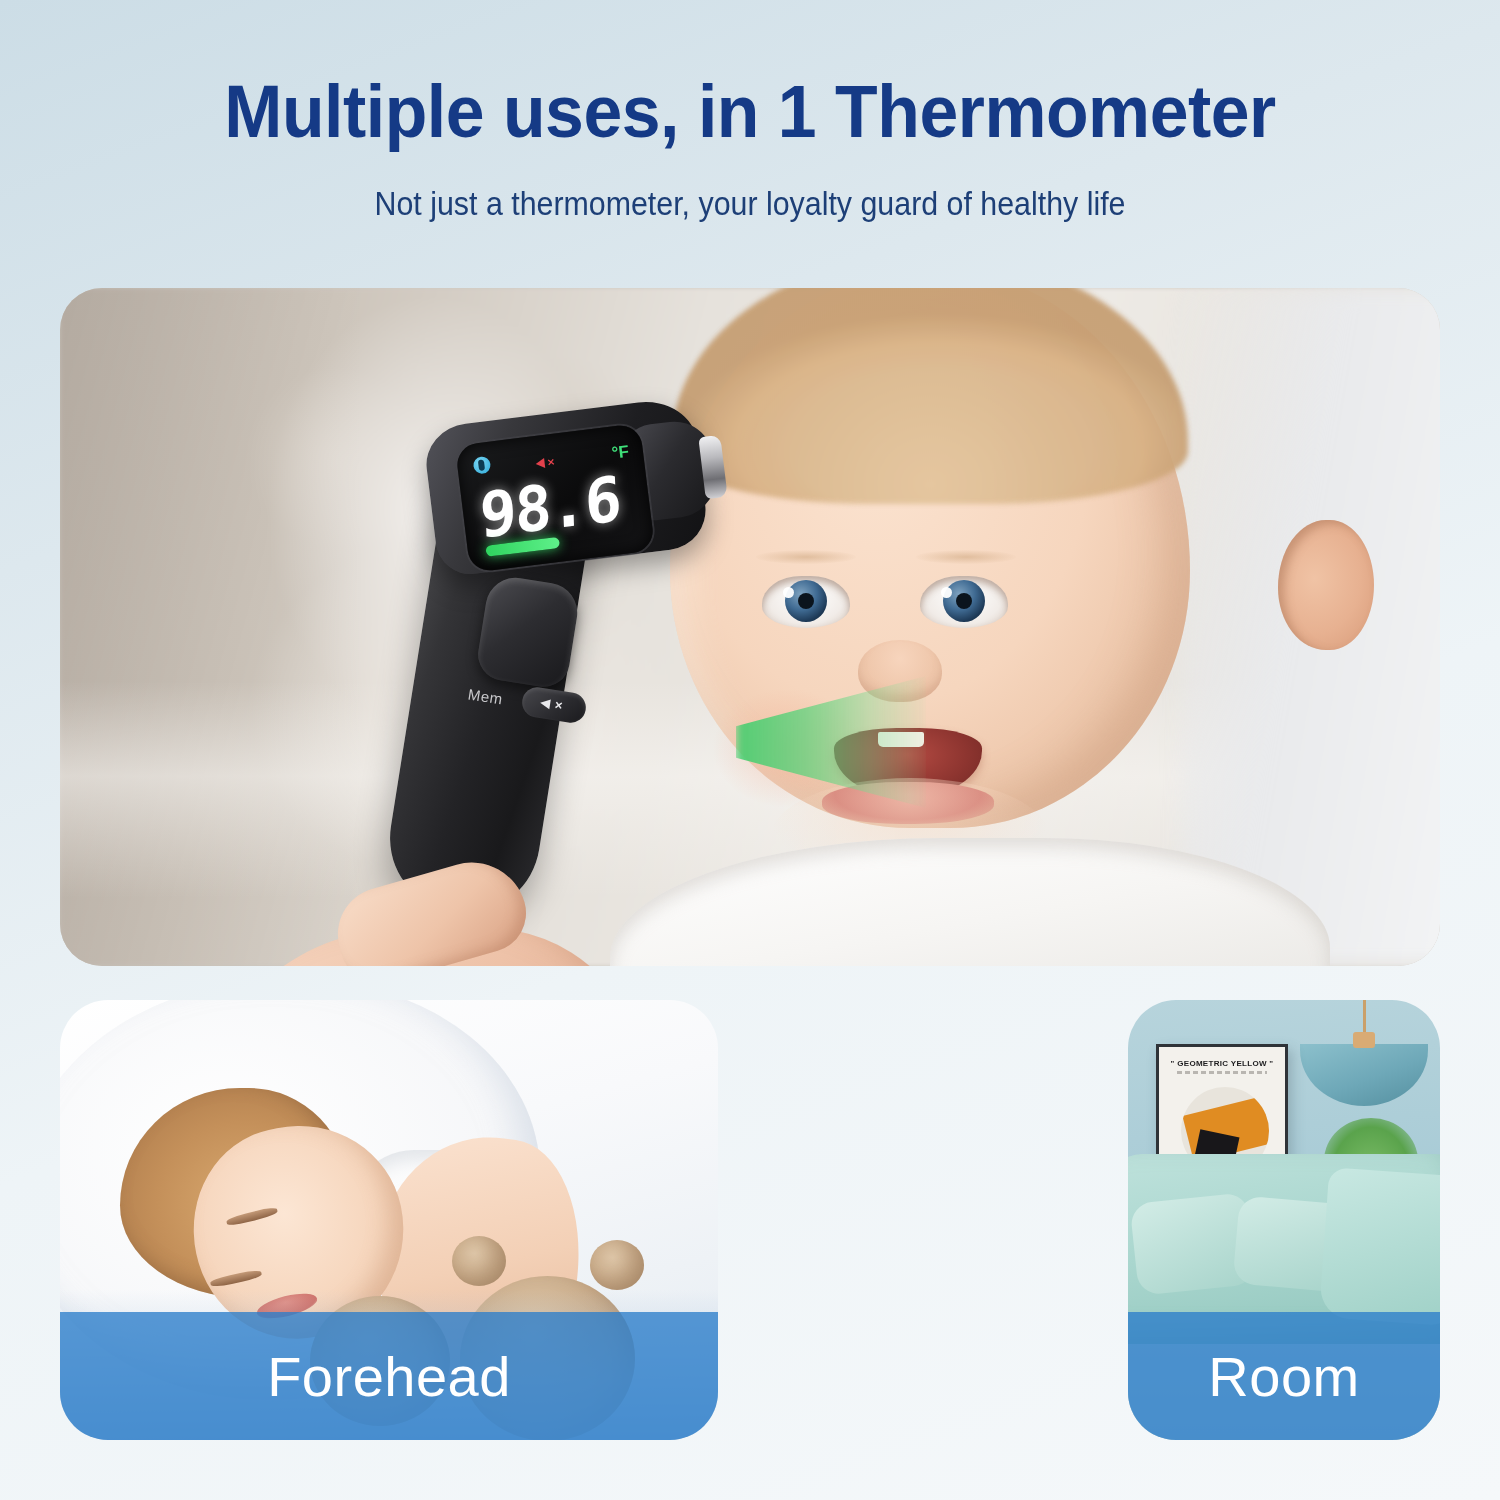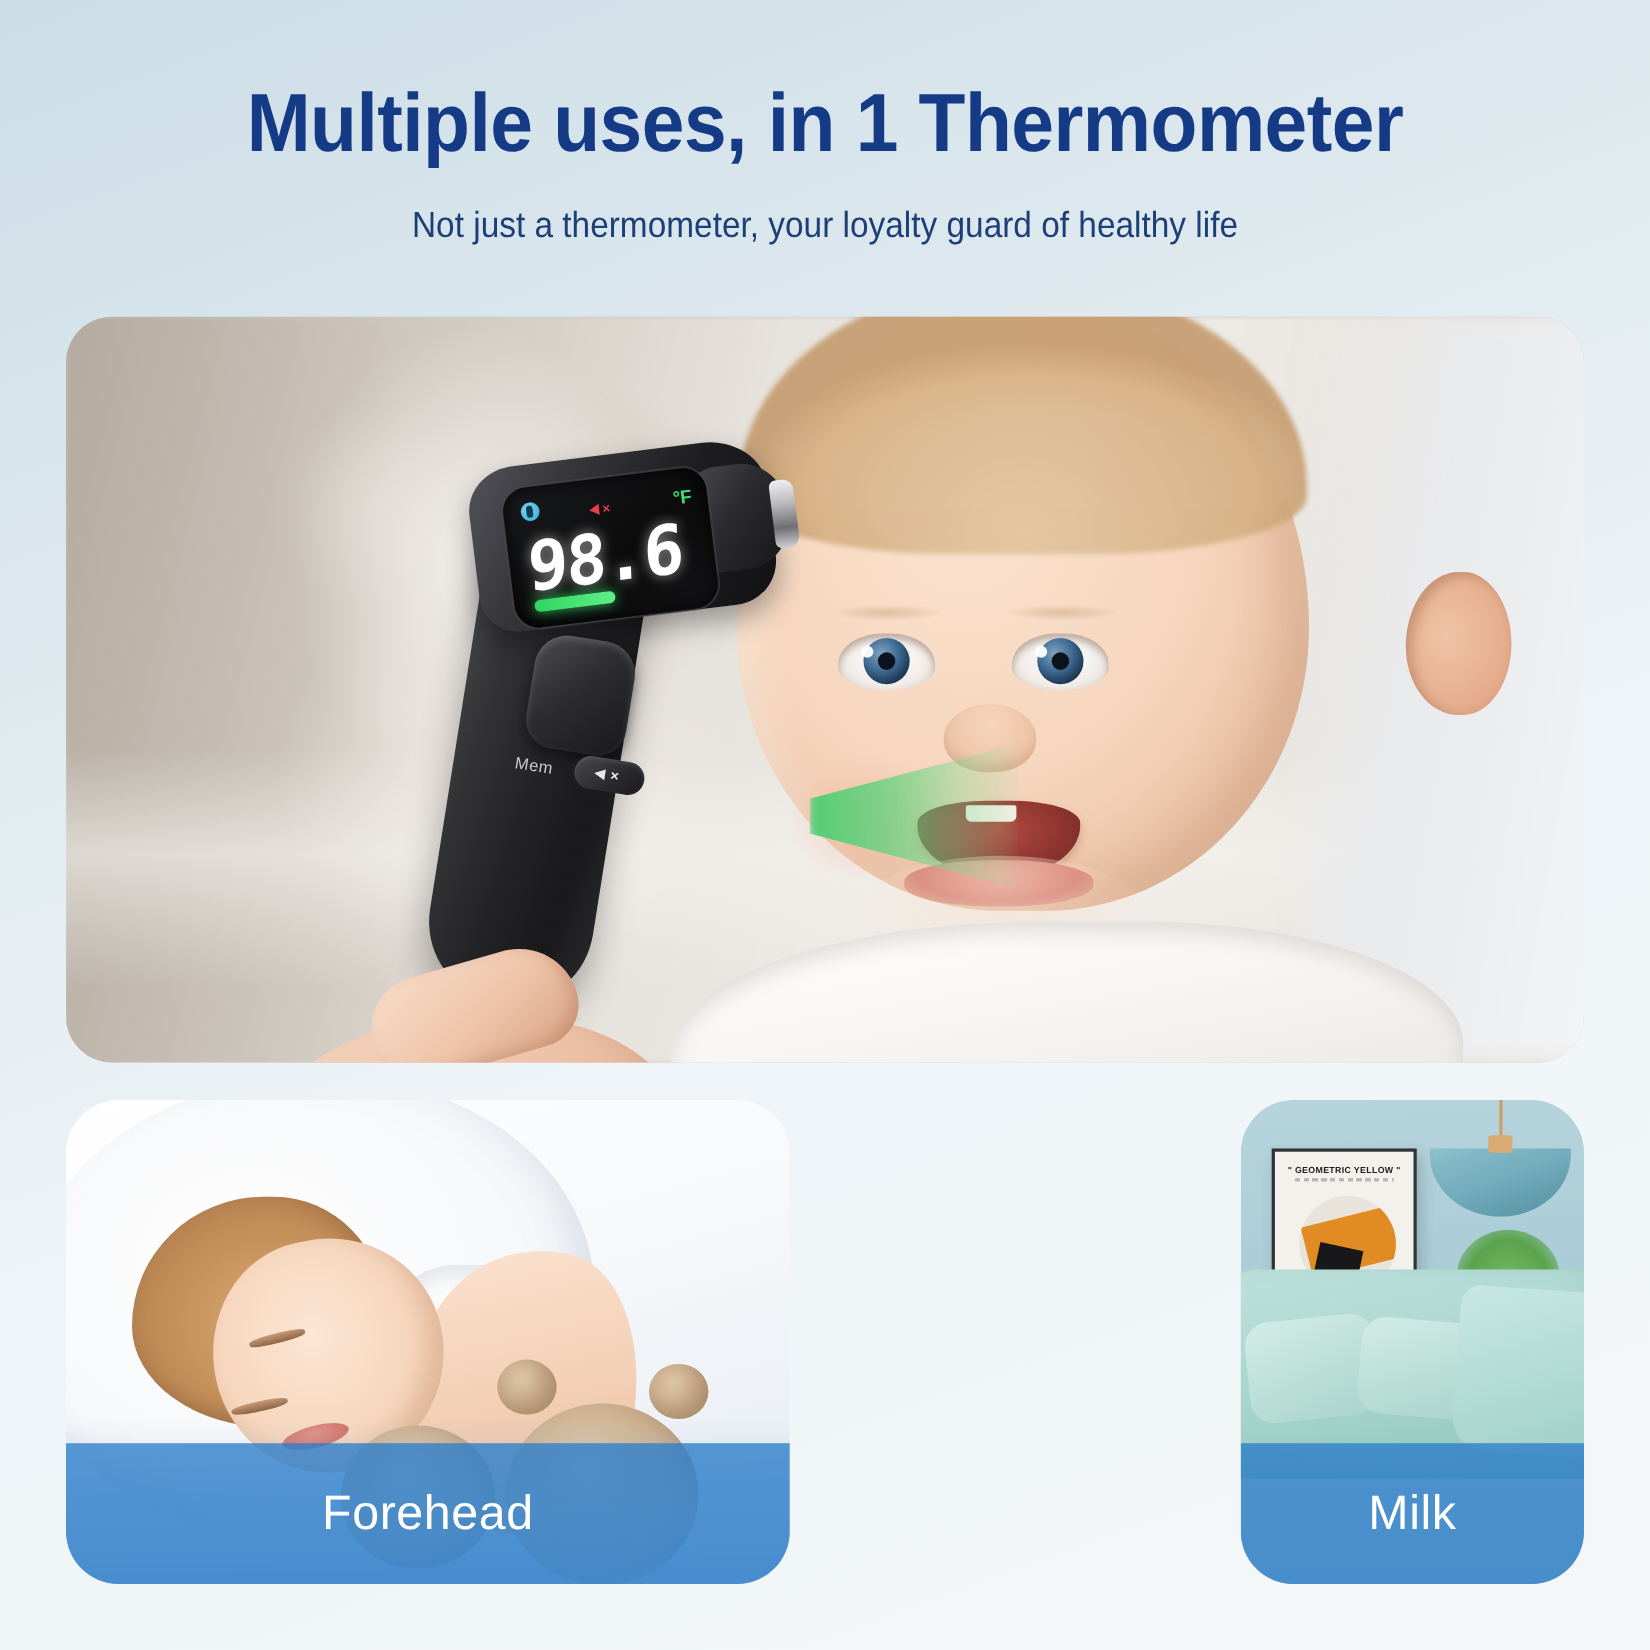--- a/index.html
+++ b/index.html
@@ -253,21 +253,21 @@
   .card.c1 { left:0px;    width:658px; }
   .card.c2 { left:683px;  width:400px; }
   .card.c3 { left:1068px; width:312px; }
   .card .img { position:absolute; inset:0; }
   .caption {
     position:absolute; left:0; right:0; bottom:0; height:128px;
     background:rgba(43,126,202,.78);
     display:flex; align-items:center; justify-content:center;
   }
   .caption span {
-    color:#ffffff; font-size:44px; font-weight:normal; letter-spacing:.5px;
+    color:#ffffff; font-size:56px; font-weight:normal; letter-spacing:.5px;
   }
 
   
   .bed {
     position:absolute; inset:0;
     background:linear-gradient(165deg,#ffffff 0%,#f8f9fb 38%,#eef2f6 70%,#e3eaf1 100%);
   }
   .pillow {
     position:absolute; left:-40px; top:-20px; width:520px; height:420px;
     background:radial-gradient(ellipse at 40% 40%, #ffffff 0%, #f6f7f9 60%, #e9edf2 100%);
@@ -582,16 +582,16 @@
       <div class="floor"></div>
       <div class="plant"></div>
       <div class="sidetable"></div>
       <div class="vase"></div>
       <div class="sofa"></div>
       <div class="cushion cu1"></div>
       <div class="cushion cu2"></div>
       <div class="throw"></div>
     </div>
     <div class="caption">
-      <span>Milk</span>
+      <span>Room</span>
     </div>
   </div>
 </div>
 
 </body></html>

